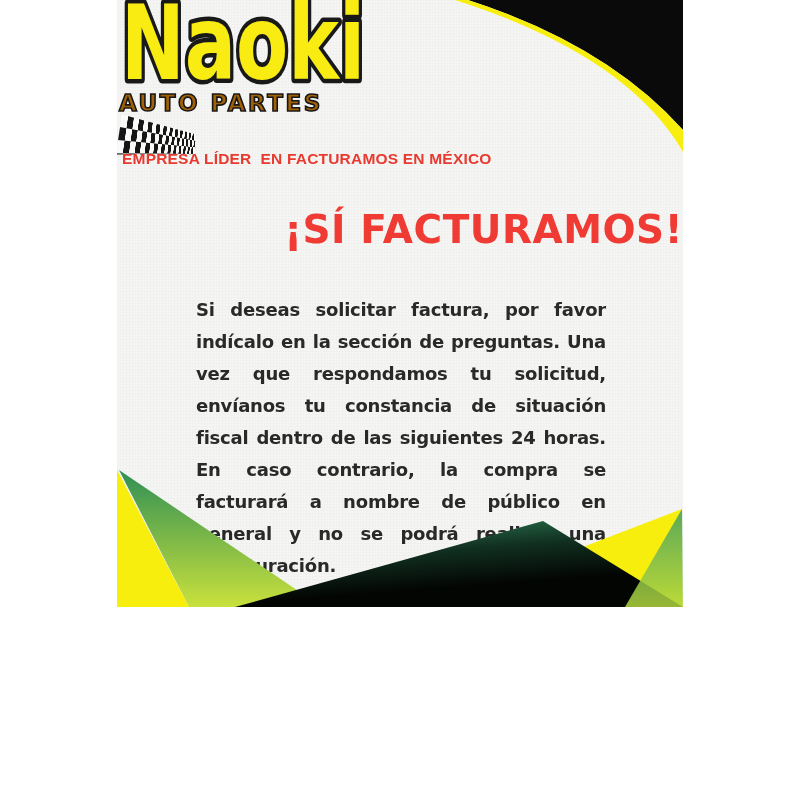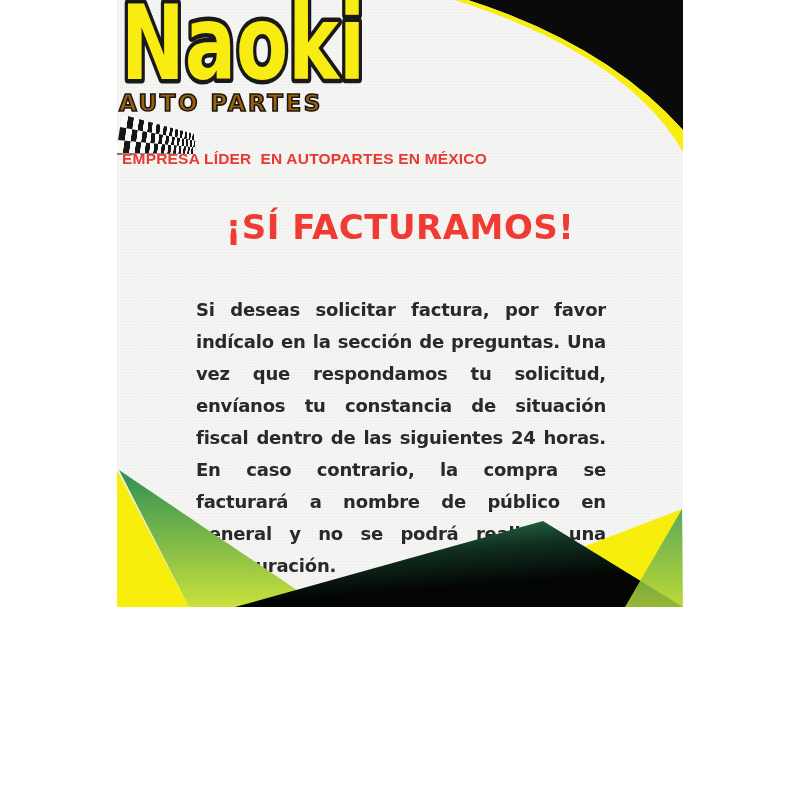--- a/index.html
+++ b/index.html
@@ -43,22 +43,22 @@
     transform:perspective(240px) rotateY(58deg) skewX(-16deg) skewY(4deg);
   }
   .brand-tagline{
     position:absolute;left:5px;top:150px;
     font-weight:bold;font-size:15.5px;color:#e83a30;
     white-space:pre;letter-spacing:0.2px;
   }
 
   .headline{
     position:absolute;left:0;right:0;top:207px;margin:0;
-    text-align:center;font-family:"DejaVu Sans",sans-serif;
-    font-weight:bold;font-size:34px;letter-spacing:0.5px;color:#ef3b34;
+    text-align:right;font-family:"DejaVu Sans",sans-serif;
+    font-weight:bold;font-size:39px;letter-spacing:0.5px;color:#ef3b34;
   }
   .body-copy{
     position:absolute;left:79px;top:294px;width:410px;margin:0;
     font-family:"DejaVu Sans",sans-serif;
     font-weight:bold;font-size:18px;line-height:32px;color:#292929;
     text-align:justify;letter-spacing:-0.2px;
   }
 </style>
 </head>
 <body>
@@ -71,21 +71,21 @@
   </svg>
 
   <header class="brand">
     <svg class="logo-svg">
       <text x="4" y="83" textLength="244" lengthAdjust="spacingAndGlyphs">Naoki</text>
     </svg>
     <div class="brand-sub">AUTO PARTES</div>
     <div class="flag-wrap">
       <div class="flag"></div>
     </div>
-    <div class="brand-tagline">EMPRESA LÍDER  EN AUTOPARTES EN MÉXICO</div>
+    <div class="brand-tagline">EMPRESA LÍDER  EN FACTURAMOS EN MÉXICO</div>
   </header>
 
   <main>
     <h1 class="headline">¡SÍ FACTURAMOS!</h1>
     <p class="body-copy">Si deseas solicitar factura, por favor indícalo en la sección de preguntas. Una vez que respondamos tu solicitud, envíanos tu constancia de situación fiscal dentro de las siguientes 24 horas. En caso contrario, la compra se facturará a nombre de público en general y no se podrá realizar una refacturación.</p>
   </main>
 
   <svg class="deco bottom" viewBox="0 0 566 150" aria-hidden="true">
     <defs>
       <linearGradient id="gDark" x1="15%" y1="0%" x2="55%" y2="100%">

